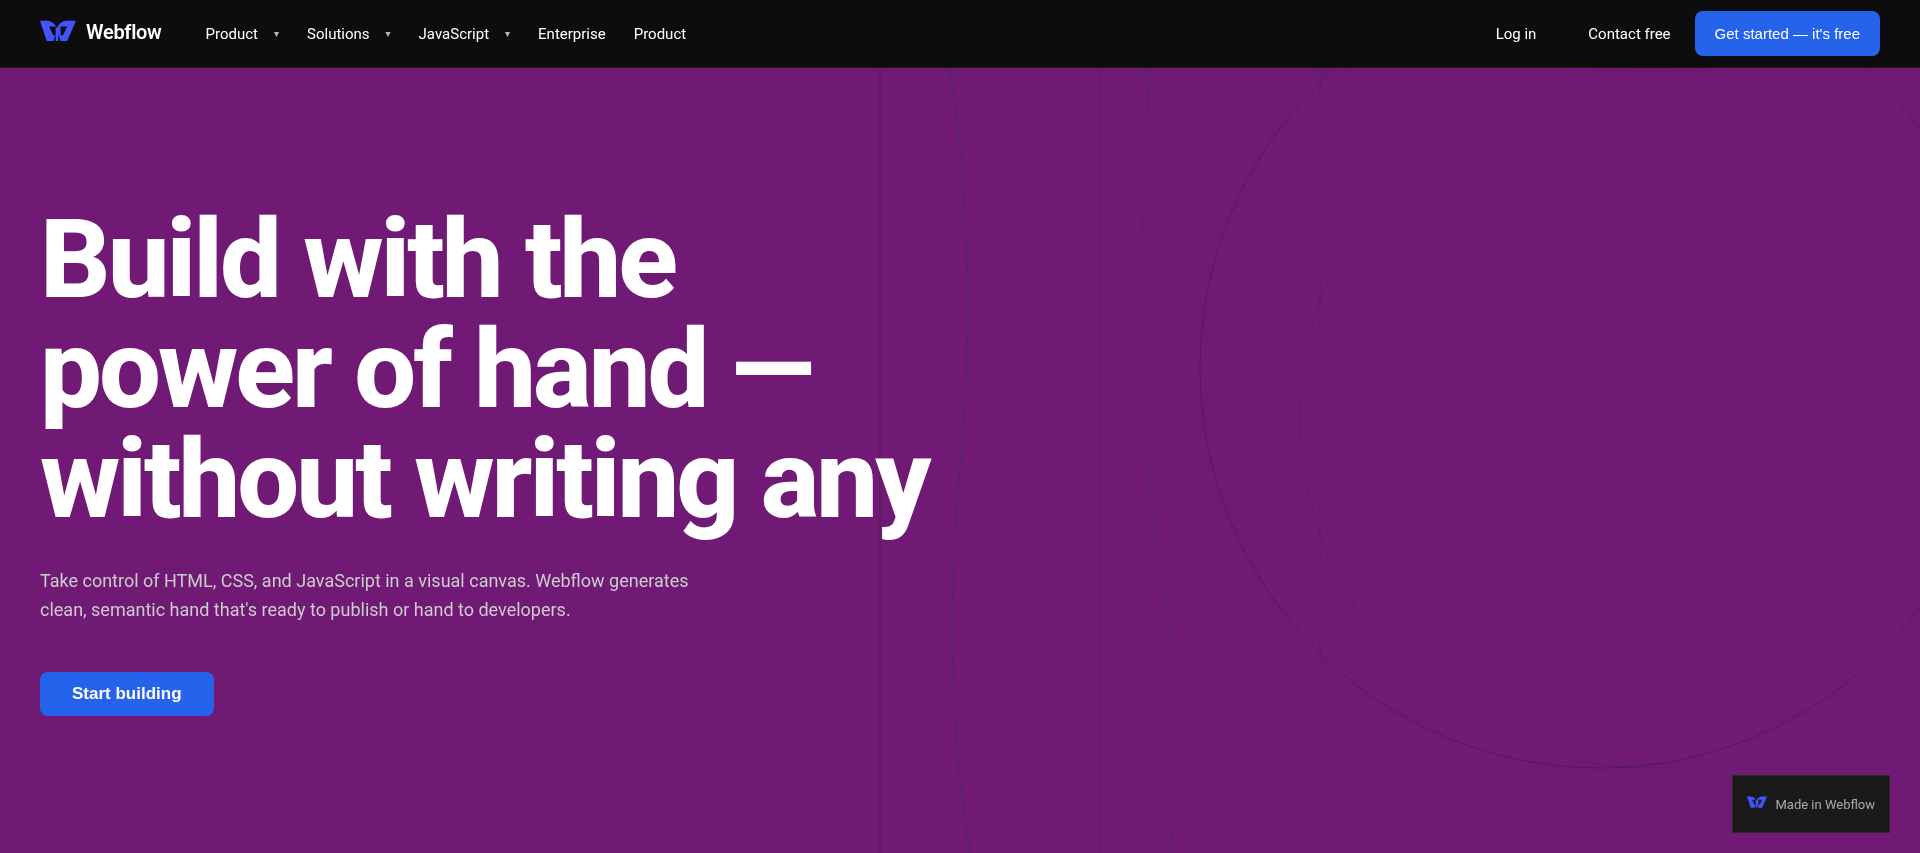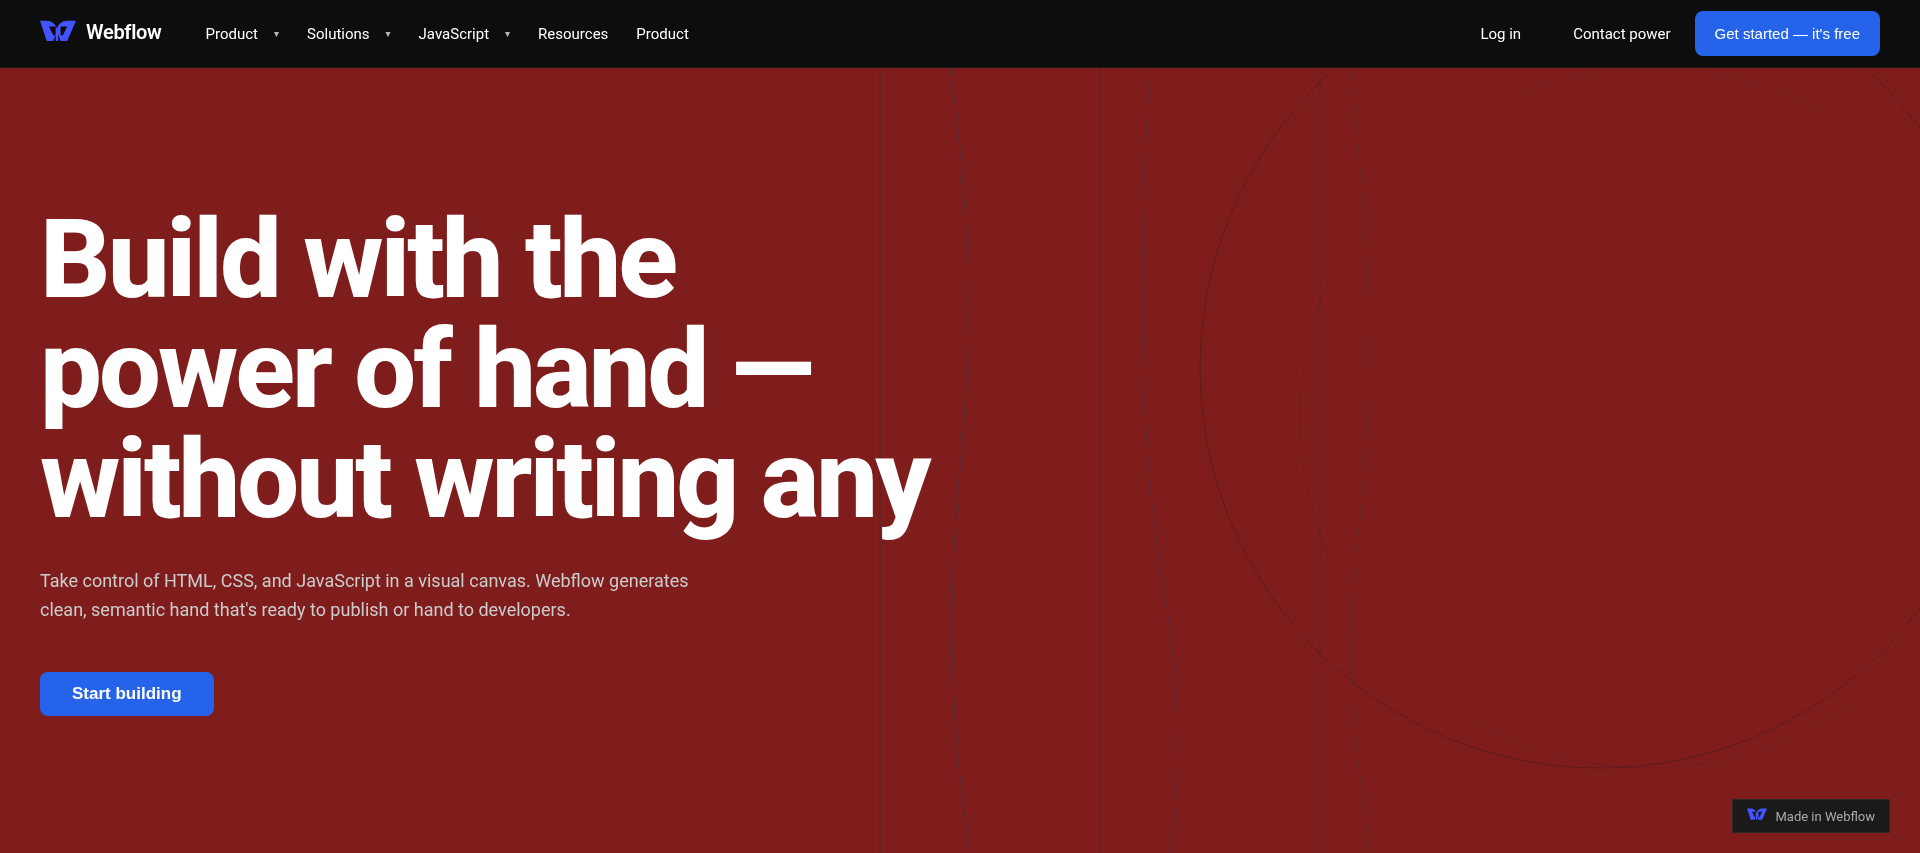--- a/index.html
+++ b/index.html
@@ -112,21 +112,21 @@
       outline: none;
     }
 
     
     .hero {
       position: absolute;
       top: 68px;
       left: 0;
       right: 0;
       bottom: 0;
-      background: #7f1d1d;
+      background: #701a75;
       display: flex;
       flex-direction: column;
       justify-content: center;
       padding: 60px 40px 60px 40px;
       overflow: hidden;
     }
 
     
     .bg-lines {
       position: absolute;
@@ -178,21 +178,21 @@
     .made-in-webflow {
       position: absolute;
       bottom: 20px;
       right: 30px;
       background: #1a1a1a;
       border: 1px solid #2a2a2a;
       border-radius: 0;
       display: flex;
       align-items: center;
       gap: 8px;
-      padding: 8px 14px;
+      padding: 20px 14px;
       cursor: pointer;
     }
 
     .made-in-webflow-icon {
       width: 20px;
       height: 16px;
     }
 
     .made-in-webflow-text {
       font-size: 13px;
@@ -219,31 +219,31 @@
       </div>
       <div class="nav-item">
         <span>Solutions</span>
         <span class="chevron">▾</span>
       </div>
       <div class="nav-item">
         <span>JavaScript</span>
         <span class="chevron">▾</span>
       </div>
       <div class="nav-item">
-        <span>Resources</span>
+        <span>Enterprise</span>
       </div>
       <div class="nav-item">
         <span>Product</span>
       </div>
     </div>
   </div>
 
   <div class="nav-right">
     <span class="nav-link">Log in</span>
-    <span class="nav-link">Contact power</span>
+    <span class="nav-link">Contact free</span>
     <button class="cta-button">Get started — it's free</button>
   </div>
 </nav>
 
 <section class="hero">
 
   <svg class="bg-lines" viewBox="0 0 1920 785" preserveAspectRatio="xMidYMid slice" xmlns="http://www.w3.org/2000/svg">
 
     <line x1="880" y1="0" x2="880" y2="785" stroke="#1a2a3a" stroke-width="0.8" opacity="0.5"></line>
     <line x1="1100" y1="0" x2="1100" y2="785" stroke="#1a2a3a" stroke-width="0.8" opacity="0.4"></line>

